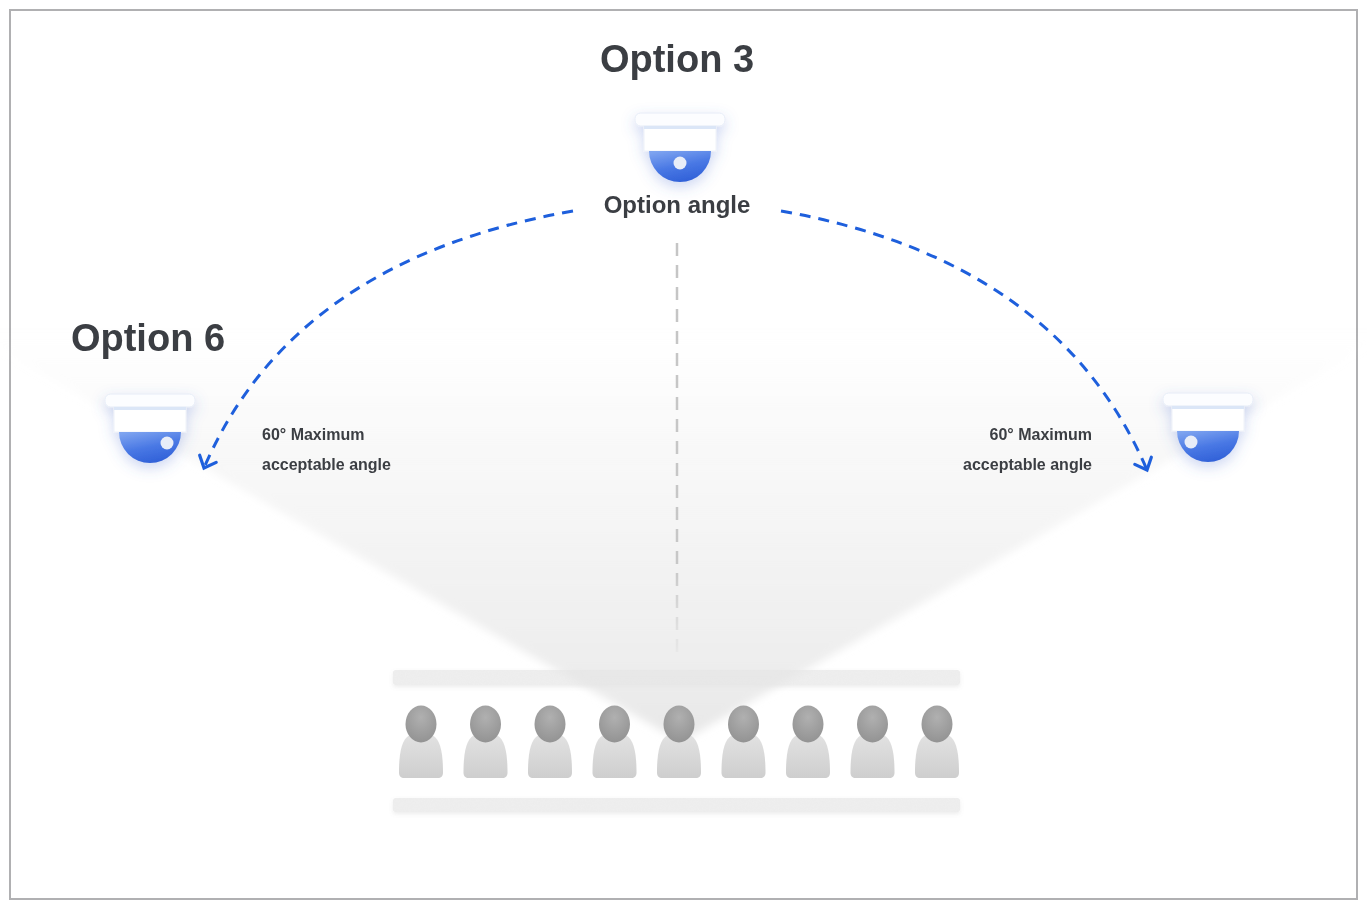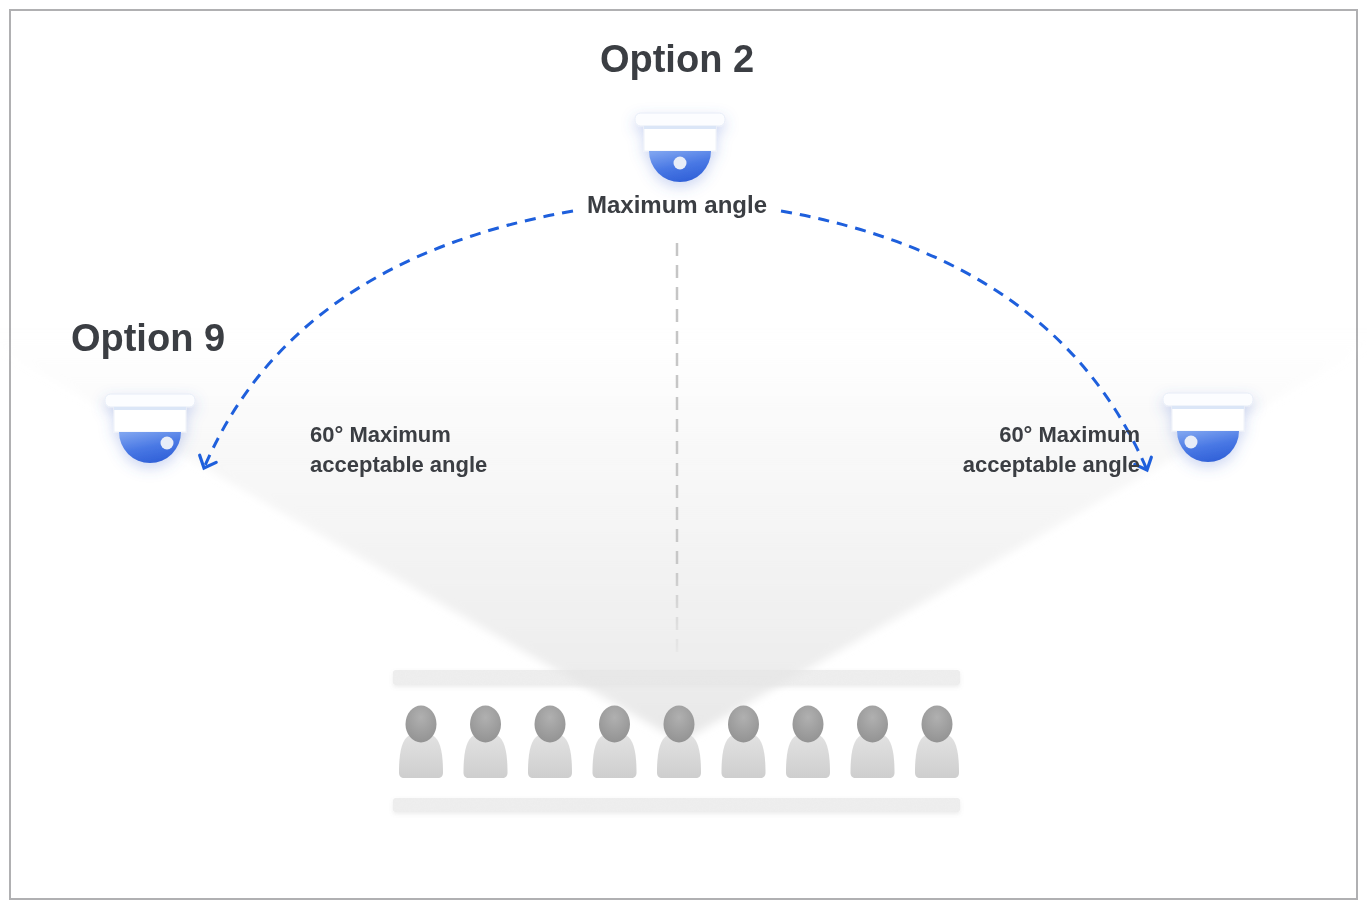--- a/index.html
+++ b/index.html
@@ -29,23 +29,22 @@
     font-size:38px;
     line-height:42px;
     transform:translateX(-50%);
   }
   .mid-label{
     font-size:24px;
     line-height:28px;
     transform:translateX(-50%);
   }
   .angle-label{
-    font-size:22px;
+    font-size:16px;
     line-height:30px;
-    margin-left:48px;
   }
   .angle-label.right{
     transform:translateX(-100%);
     text-align:right;
   }
   #option1-title{left:677px;top:38px;}
   #optimal-label{left:677px;top:191px;}
   #option2-title{left:148px;top:317px;}
   #option3-title{left:1206px;top:317px;}
   #left-angle-label{left:262px;top:420px;text-align:left;}
@@ -154,25 +153,25 @@
     <g transform="translate(105,394)" filter="url(#camShadow)">
       <use href="#camera" xlink:href="#camera"></use>
       <circle cx="62" cy="49" r="6.5" fill="#e8edf8"></circle>
     </g>
     <g transform="translate(1163,393)" filter="url(#camShadow)">
       <use href="#camera" xlink:href="#camera"></use>
       <circle cx="28" cy="49" r="6.5" fill="#e8edf8"></circle>
     </g>
   </svg>
 
-  <div class="label title" id="option1-title">Option 2</div>
+  <div class="label title" id="option1-title">Option 3</div>
 
-  <div class="label mid-label" id="optimal-label">Maximum angle</div>
+  <div class="label mid-label" id="optimal-label">Option angle</div>
 
-  <div class="label title" id="option2-title">Option 9</div>
+  <div class="label title" id="option2-title">Option 6</div>
 
 
   <div class="label angle-label" id="left-angle-label">
     <span>60° Maximum</span><br>
     <span>acceptable angle</span>
   </div>
 
   <div class="label angle-label right" id="right-angle-label">
     <span>60° Maximum</span><br>
     <span>acceptable angle</span>

